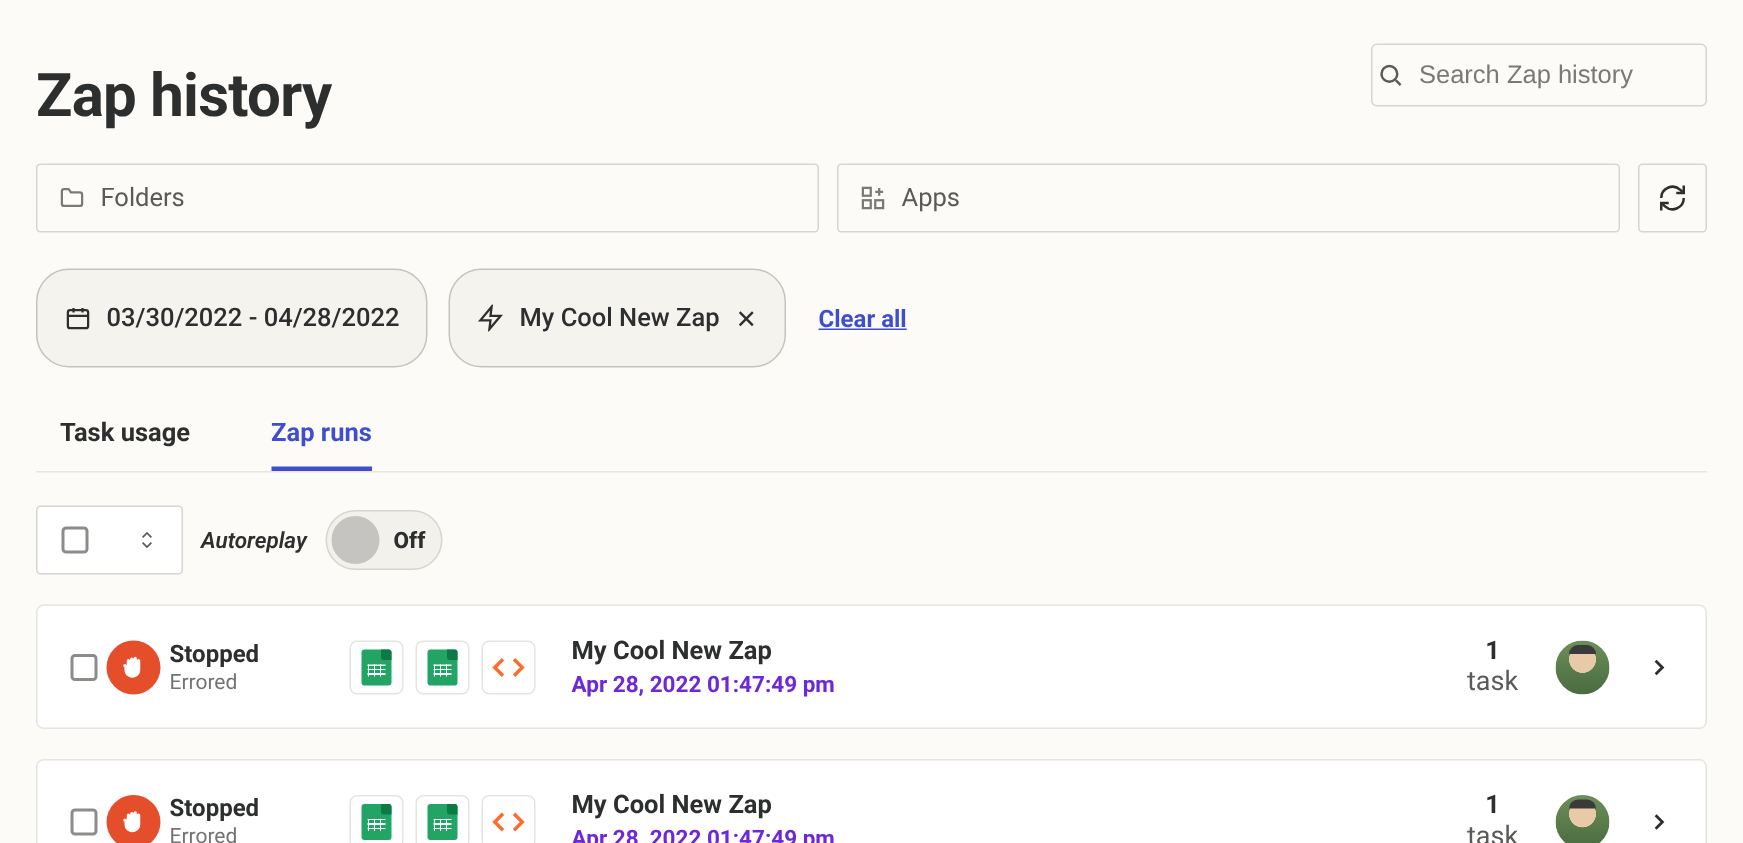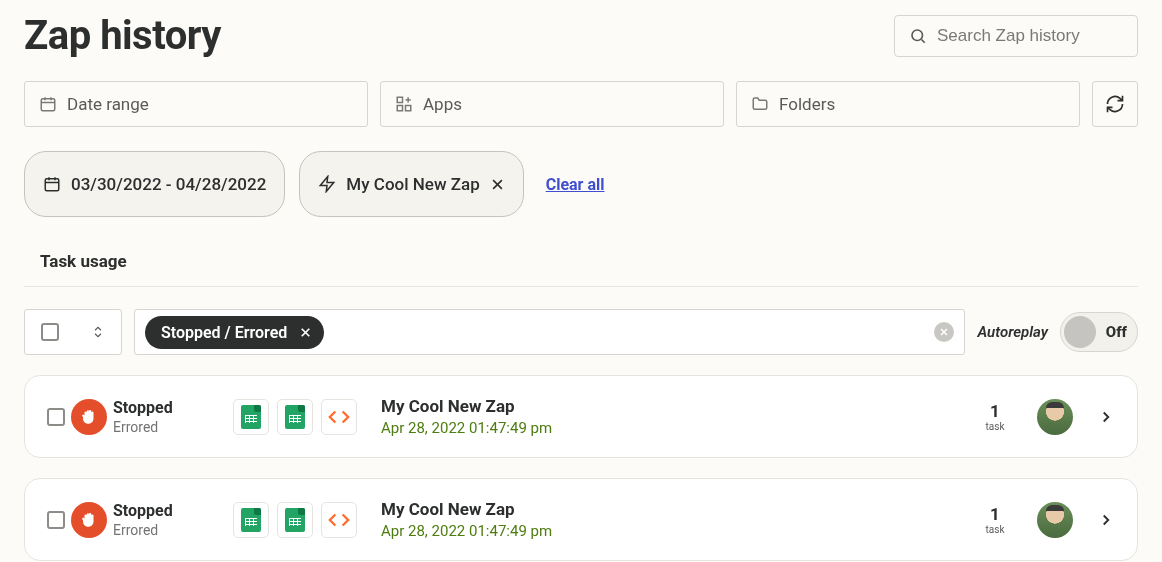--- a/index.html
+++ b/index.html
@@ -15,30 +15,31 @@
       display: flex;
       justify-content: space-between;
       align-items: center;
       padding-top: 12px;
       margin-bottom: 22px;
     }
     .page-title {
       font-size: 40px;
       font-weight: 700;
       letter-spacing: -0.5px;
+      margin-top: 28px;
     }
     .search-box {
       display: flex;
       align-items: center;
       gap: 10px;
       border: 1px solid #d7d5d1;
       border-radius: 4px;
-      padding: 10px 14px;
+      padding: 10px 3px;
       background: #fdfbf7;
-      width: 244px;
+      width: 224px;
     }
     .search-box input {
       border: none;
       background: transparent;
       outline: none;
       font-size: 17px;
       color: #2d2e2e;
       width: 100%;
     }
     .search-box input::placeholder { color: #7a7977; }
@@ -210,21 +211,21 @@
     }
     .toggle-text {
       position: absolute;
       right: 10px;
       font-weight: 800;
       font-size: 15px;
     }
 
     .run-card {
       border: 1px solid #e6e4df;
-      border-radius: 16px;
+      border-radius: 5px;
       background: #fff;
       padding: 20px 22px;
       display: flex;
       align-items: center;
       gap: 6px;
       margin-bottom: 20px;
     }
     .run-check { flex-shrink: 0; }
     .status-dot {
       width: 36px;
@@ -267,24 +268,24 @@
     .sheets-icon::after {
       content: '';
       position: absolute;
       top: 10px; left: 4px;
       width: 12px; height: 8px;
       background: repeating-linear-gradient(#fff, #fff 1px, transparent 1px, transparent 3px),
                   repeating-linear-gradient(90deg, #fff, #fff 1px, transparent 1px, transparent 4px);
     }
     .zap-info { display: flex; flex-direction: column; gap: 3px; margin-left: 18px; flex: 1; }
     .zap-info .name { font-weight: 700; font-size: 17px; }
-    .zap-info .time { font-size: 15px; color: #4d7c0f; }
+    .zap-info .time { font-size: 15px; color: #6d28d9; font-weight: bold; }
     .task-col { display: flex; flex-direction: column; align-items: center; min-width: 40px; }
     .task-col .num { font-weight: 700; font-size: 17px; }
-    .task-col .lbl { font-size: 10px; color: #5b5a58; }
+    .task-col .lbl { font-size: 18px; color: #5b5a58; }
     .avatar {
       width: 36px; height: 36px; border-radius: 50%;
       background: radial-gradient(circle at 50% 35%, #e8c9a8 30%, transparent 31%), linear-gradient(#6b8f5a, #4a6b3e);
       margin-left: 16px;
       position: relative;
       overflow: hidden;
     }
     .avatar::after {
       content: '';
       position: absolute;
@@ -308,48 +309,37 @@
         </svg>
     </span>
     <input type="text" placeholder="Search Zap history" style="">
   </div>
 </div>
 
 <div class="filter-row">
   <div class="filter-box">
     <span class="icon">
       <svg width="18" height="18" viewBox="0 0 24 24" fill="none" stroke="#7a7977" stroke-width="2">
-          <rect x="3" y="5" width="18" height="16" rx="2"></rect>
-          <line x1="3" y1="10" x2="21" y2="10"></line>
-          <line x1="8" y1="3" x2="8" y2="7"></line>
-          <line x1="16" y1="3" x2="16" y2="7"></line>
-        </svg>
-    </span>
-    <span>Date range</span>
+          <path d="M3 6a2 2 0 0 1 2-2h4l2 3h8a2 2 0 0 1 2 2v8a2 2 0 0 1-2 2H5a2 2 0 0 1-2-2V6z"></path>
+        </svg>
+    </span>
+    <span>Folders</span>
   </div>
   <div class="filter-box">
     <span class="icon">
       <svg width="18" height="18" viewBox="0 0 24 24" fill="none" stroke="#7a7977" stroke-width="2">
           <rect x="3" y="3" width="7" height="7"></rect>
           <rect x="14" y="14" width="7" height="7"></rect>
           <rect x="3" y="14" width="7" height="7"></rect>
           <line x1="14" y1="6.5" x2="21" y2="6.5"></line>
           <line x1="17.5" y1="3" x2="17.5" y2="10"></line>
         </svg>
     </span>
     <span>Apps</span>
   </div>
-  <div class="filter-box">
-    <span class="icon">
-      <svg width="18" height="18" viewBox="0 0 24 24" fill="none" stroke="#7a7977" stroke-width="2">
-          <path d="M3 6a2 2 0 0 1 2-2h4l2 3h8a2 2 0 0 1 2 2v8a2 2 0 0 1-2 2H5a2 2 0 0 1-2-2V6z"></path>
-        </svg>
-    </span>
-    <span>Folders</span>
-  </div>
   <div class="refresh-btn">
     <span class="icon">
       <svg width="20" height="20" viewBox="0 0 24 24" fill="none" stroke="#2d2e2e" stroke-width="2">
           <path d="M21 2v6h-6"></path>
           <path d="M3 12a9 9 0 0 1 15-6.7L21 8"></path>
           <path d="M3 22v-6h6"></path>
           <path d="M21 12a9 9 0 0 1-15 6.7L3 16"></path>
         </svg>
     </span>
   </div>
@@ -379,48 +369,32 @@
           <line x1="5" y1="5" x2="19" y2="19"></line>
           <line x1="19" y1="5" x2="5" y2="19"></line>
         </svg>
     </span>
   </div>
   <a class="clear-all">Clear all</a>
 </div>
 
 <div class="tabs-row">
   <div class="tab">Task usage</div>
+  <div class="tab active">Zap runs</div>
 </div>
 
 <div class="controls-row">
   <div class="select-all-box">
     <div class="checkbox"></div>
     <span class="icon">
       <svg width="14" height="18" viewBox="0 0 24 24" fill="none" stroke="#5b5a58" stroke-width="2">
           <polyline points="7 9 12 4 17 9"></polyline>
           <polyline points="7 15 12 20 17 15"></polyline>
         </svg>
     </span>
-  </div>
-  <div class="status-filter-bar">
-    <div class="status-chip">
-      <span>Stopped / Errored</span>
-      <span class="chip-x">
-        <svg width="13" height="13" viewBox="0 0 24 24" fill="none" stroke="#fff" stroke-width="3">
-            <line x1="5" y1="5" x2="19" y2="19"></line>
-            <line x1="19" y1="5" x2="5" y2="19"></line>
-          </svg>
-      </span>
-    </div>
-    <div class="clear-circle">
-      <svg width="10" height="10" viewBox="0 0 24 24" fill="none" stroke="#fff" stroke-width="3.5">
-          <line x1="5" y1="5" x2="19" y2="19"></line>
-          <line x1="19" y1="5" x2="5" y2="19"></line>
-        </svg>
-    </div>
   </div>
   <span class="autoreplay-label">Autoreplay</span>
   <div class="toggle">
     <div class="toggle-knob"></div>
     <span class="toggle-text">Off</span>
   </div>
 </div>
 
 <div class="run-card">
   <div class="run-check">

